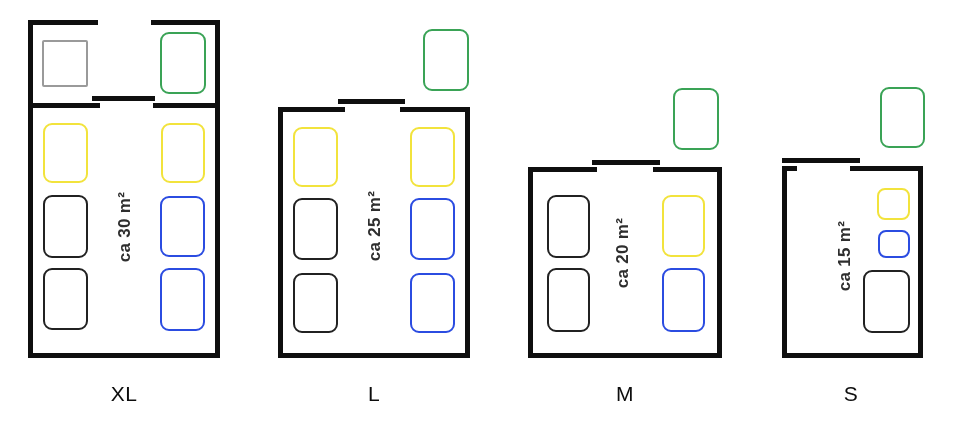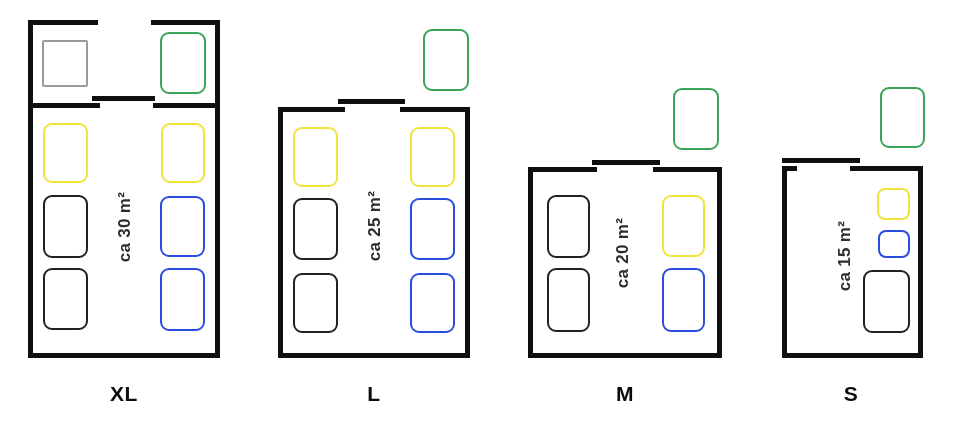--- a/index.html
+++ b/index.html
@@ -46,21 +46,21 @@
     font-size: 17px;
     font-weight: 600;
     letter-spacing: 0.3px;
     z-index: 4;
   }
   .size-label {
     position: absolute;
     transform: translate(-50%, -50%);
     white-space: nowrap;
     font-size: 21px;
-    font-weight: 700;
+    font-weight: 400;
     letter-spacing: 0.5px;
     z-index: 4;
   }
 </style>
 </head>
 <body>
 
 <div class="canvas" id="canvas" style="width: 956px; height: 429px; background: rgb(255, 255, 255);">
     <div class="room-outline" style="left: 28px; top: 20px; width: 192px; height: 338px; border-width: 5px; border-color: rgb(15, 15, 15);"></div>
     <div class="door-gap" style="left: 98px; top: 20px; width: 53px; height: 5px;"></div>

